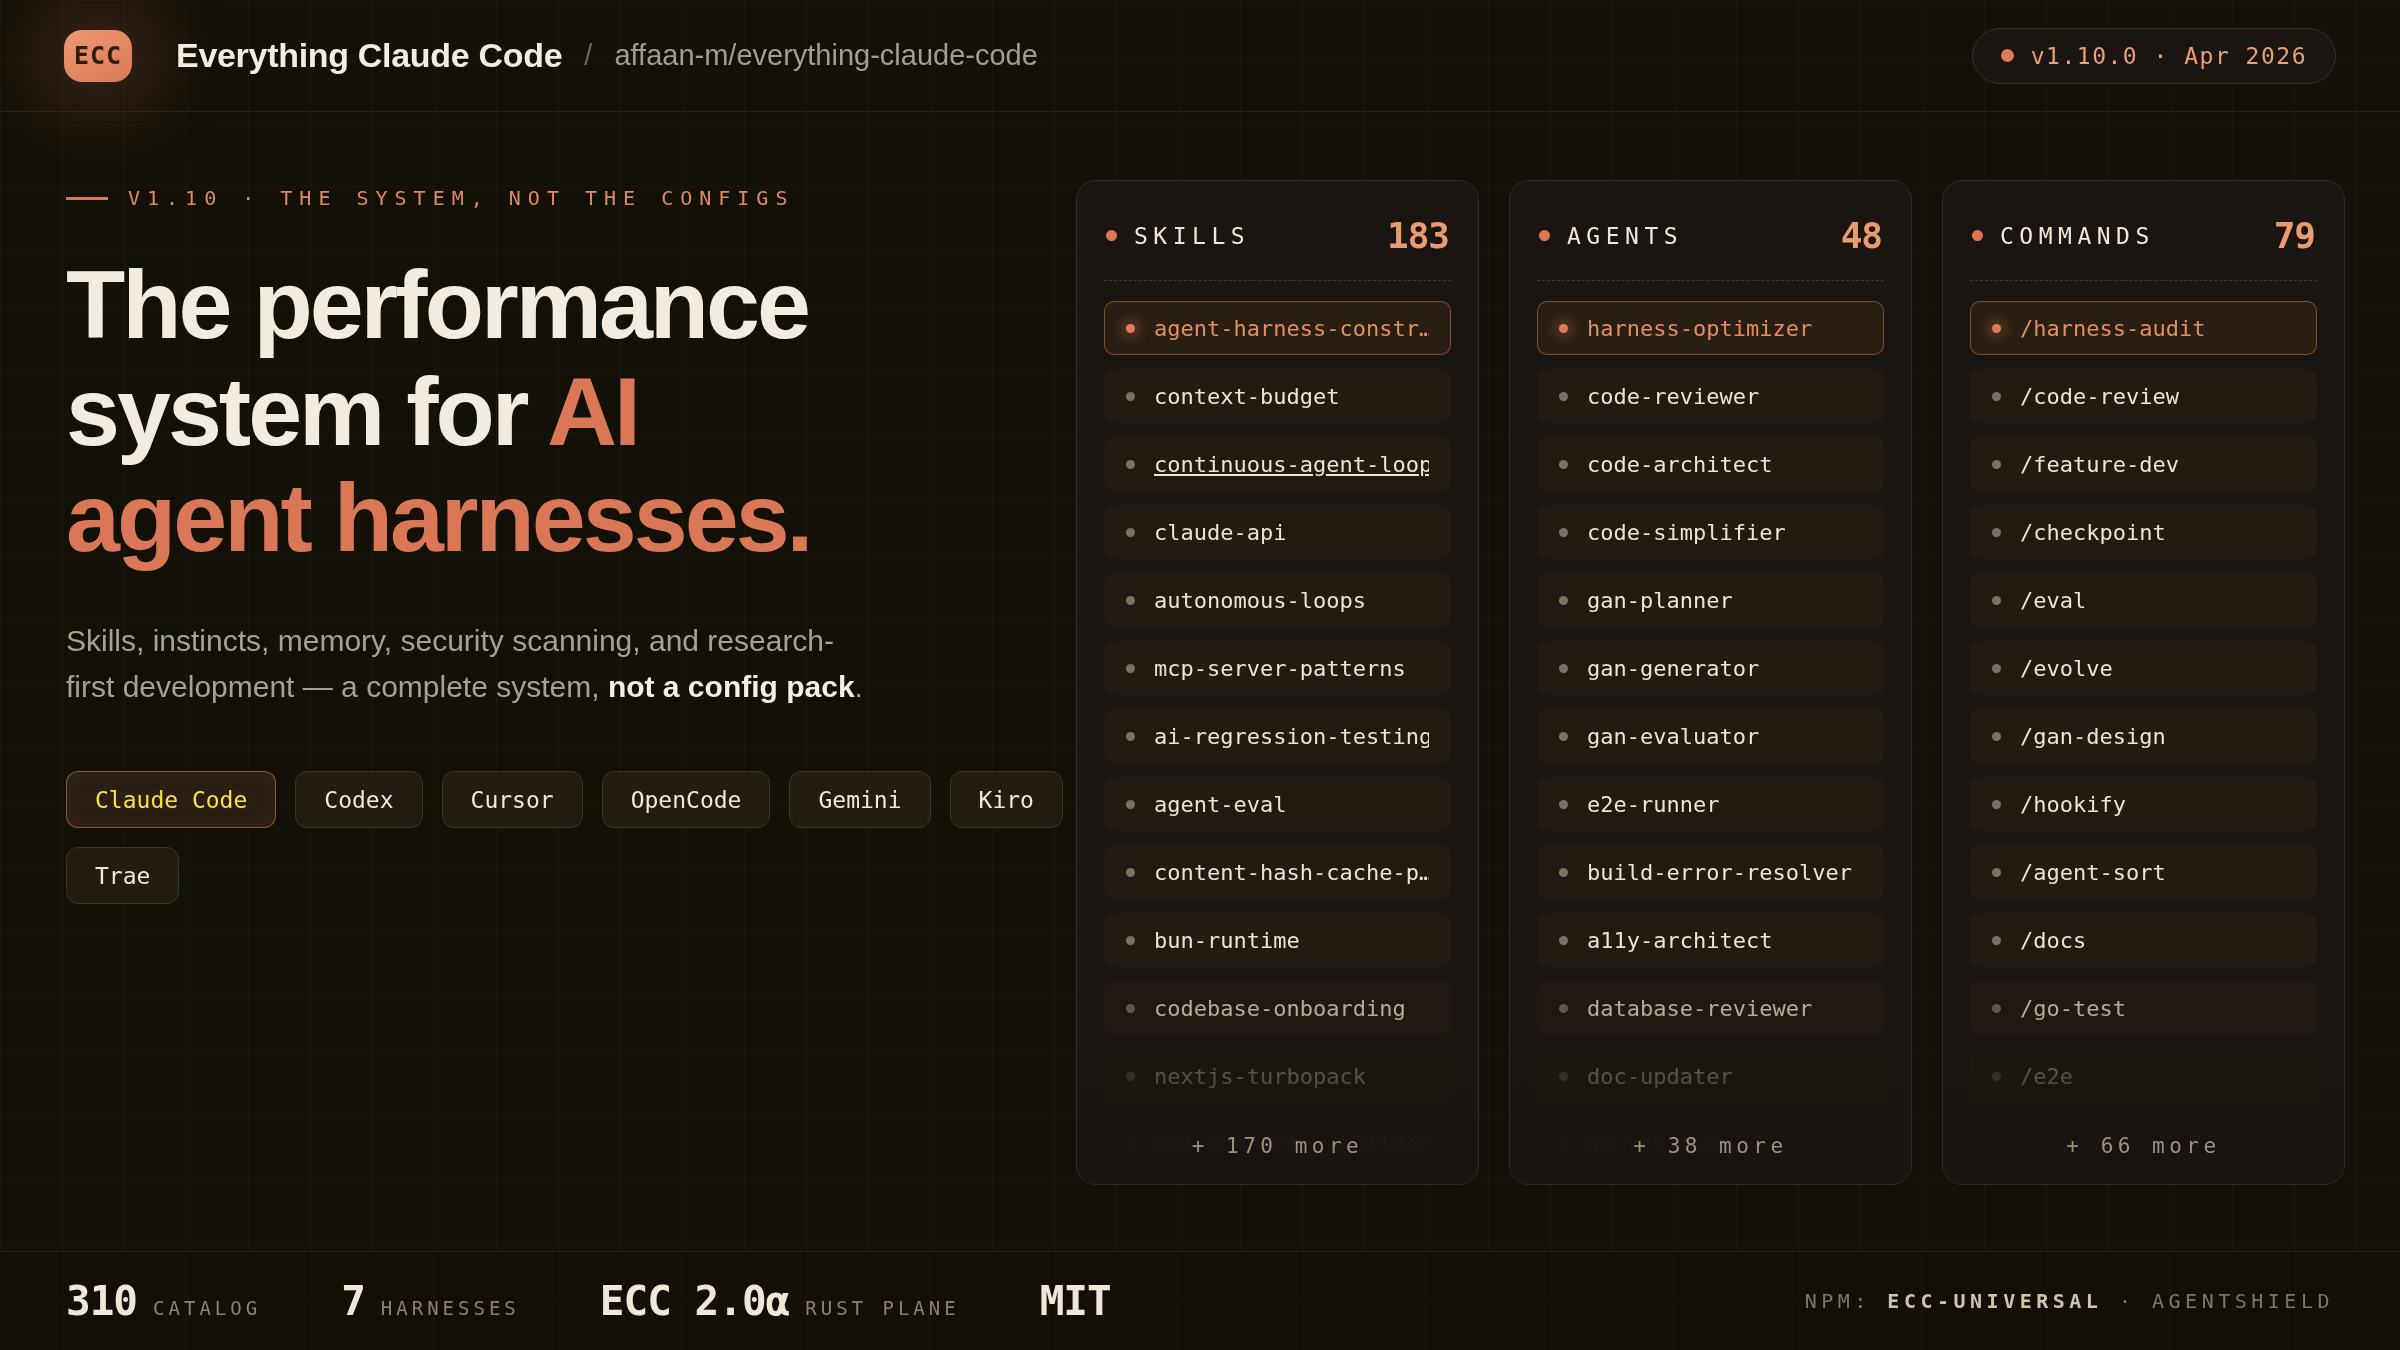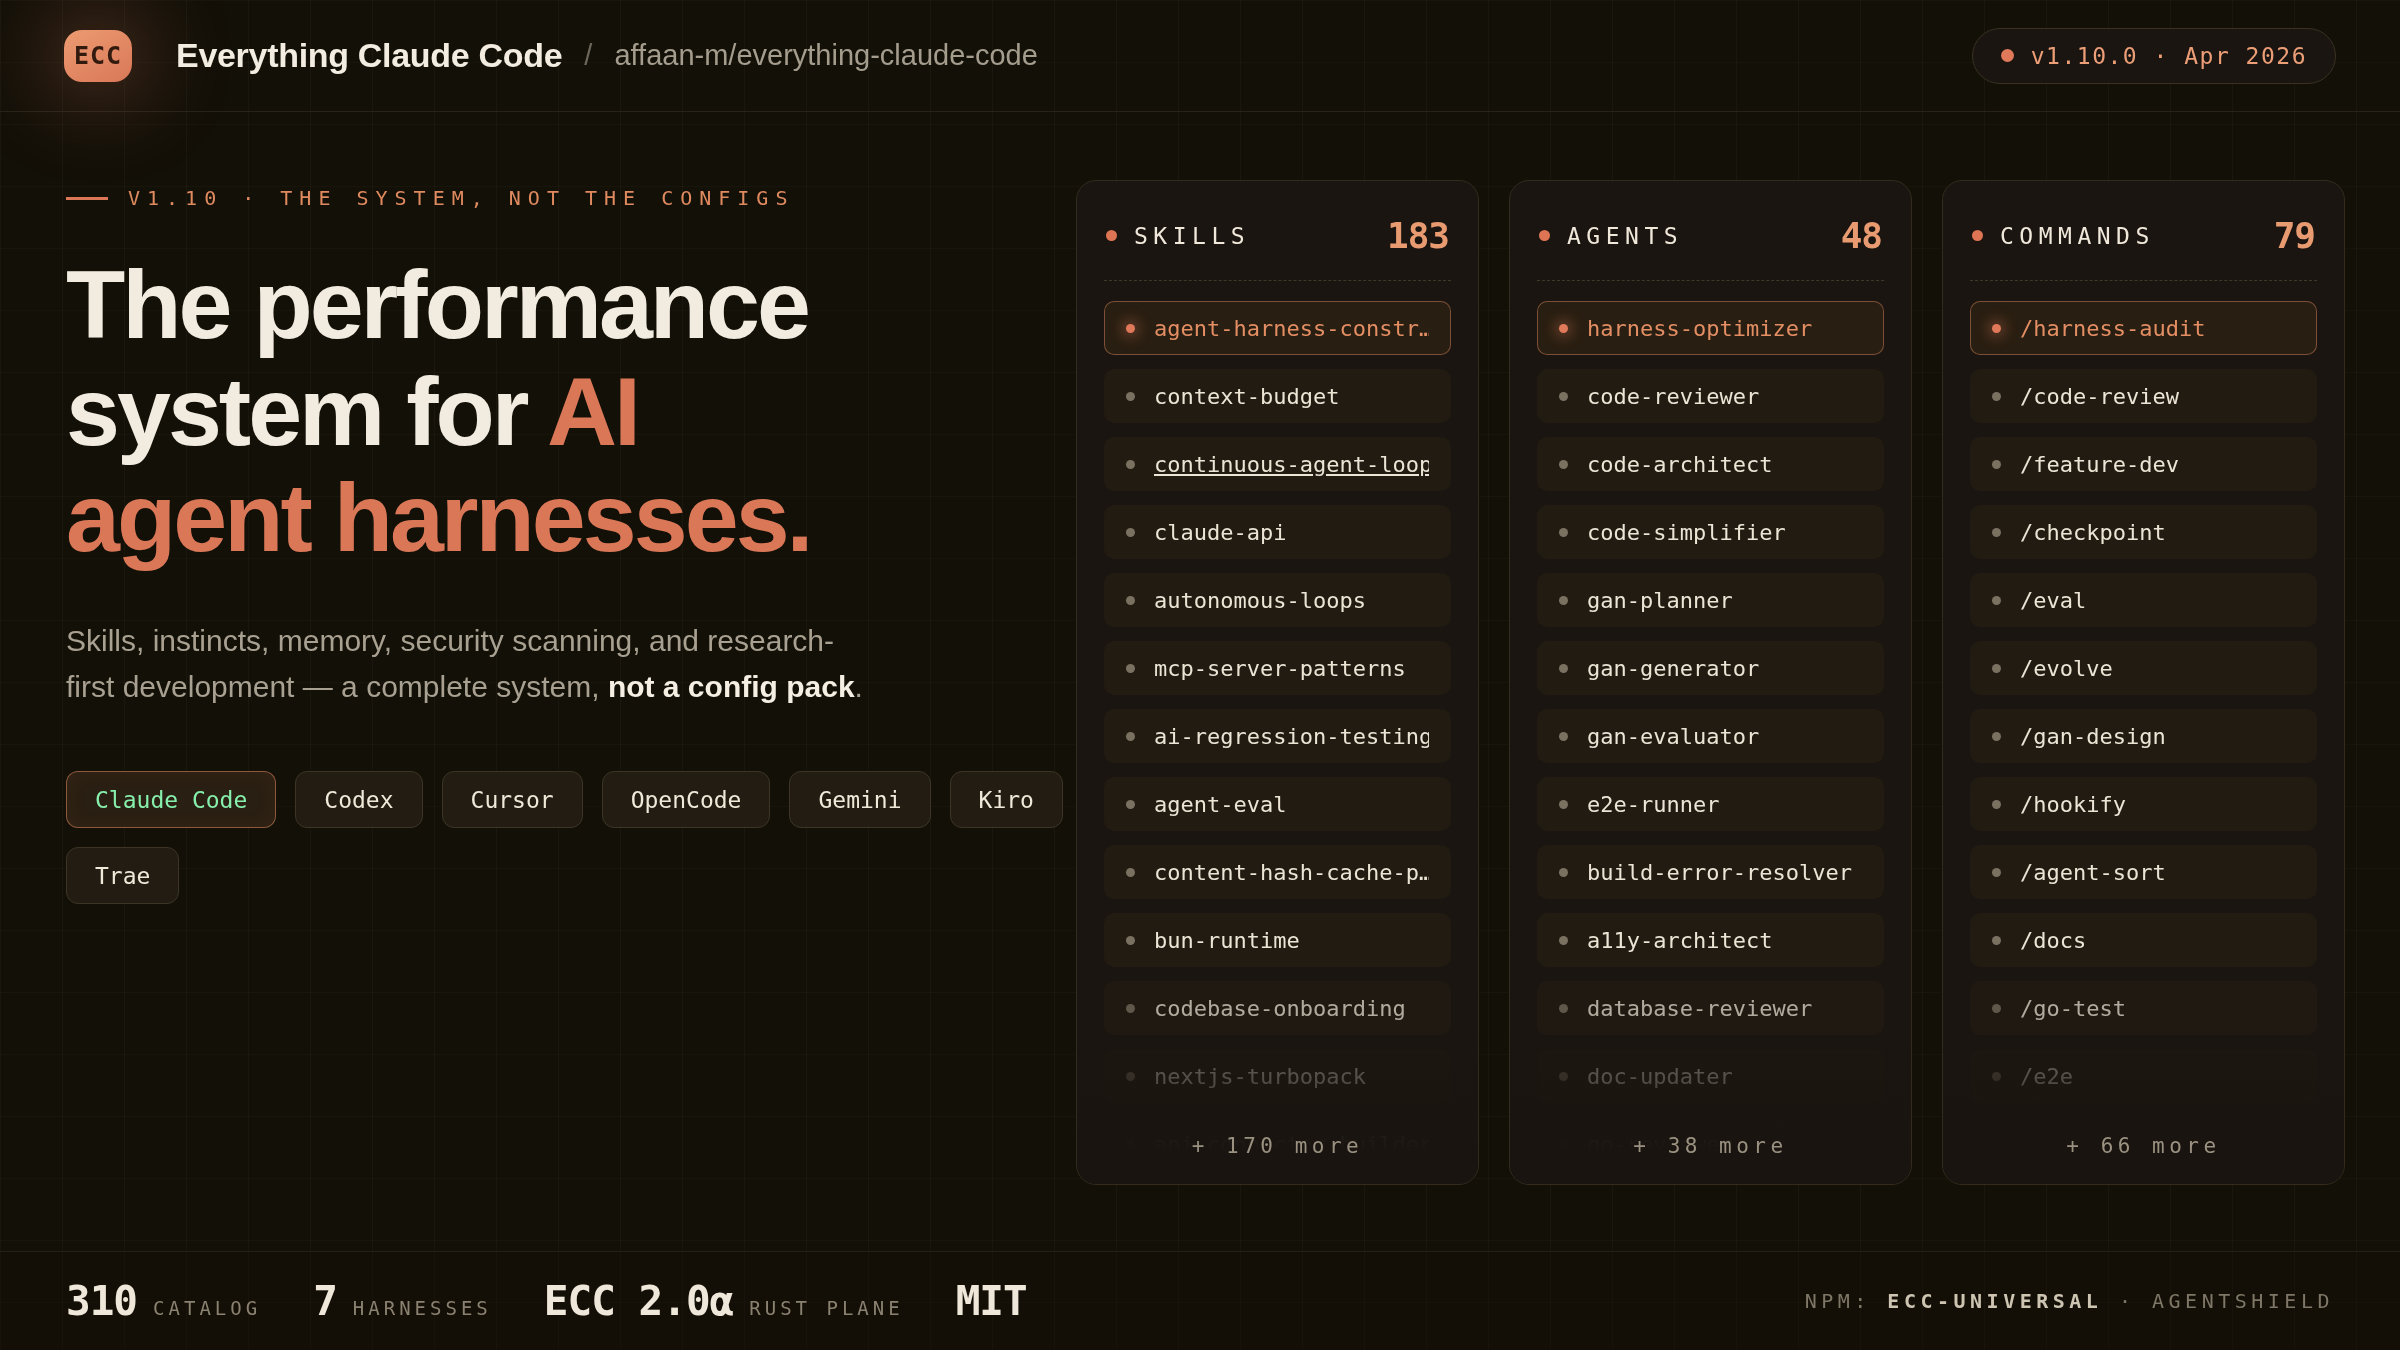--- a/index.html
+++ b/index.html
@@ -64,21 +64,21 @@
   .subtitle strong { color:#f4eee3; font-weight:700; }
 
   .runs-label { font-size:19px; letter-spacing:5.5px; color:#8f8776; }
   .chips { display:flex; flex-wrap:wrap; gap:19px; margin-top:26px; max-width:1010px; }
   .chip {
     height:57px; padding:0 28px; display:flex; align-items:center;
     border-radius:12px; border:1px solid #3c3526; background:#221c12;
     font-size:23px; color:#f0e8d9; cursor:pointer; white-space:nowrap;
   }
   .chip.active {
-    color:#86efac; border-color:rgba(224,136,95,.55); background:#291f12;
+    color:#fde047; border-color:rgba(224,136,95,.55); background:#291f12;
     box-shadow:inset 0 0 20px rgba(217,119,87,.07);
   }
 
   
   .card {
     width:403px; height:1005px; border:1px solid #332b1d; border-radius:20px;
     background:#1a1510; position:relative; overflow:hidden;
     padding:28px 27px 0;
   }
   .card::after {
@@ -339,21 +339,21 @@
             <div class="item-dot"></div>
             <div style="overflow: hidden;">/e2e</div>
           </div>
         </div>
         <div class="more-label">+ 66 more</div>
       </div>
     </section>
 </main>
 
 <footer class="footer">
-  <div id="footer-stats" style="display:flex;align-items:center;gap:52px;">
+  <div id="footer-stats" style="display:flex;align-items:center;gap:80px;">
       <div class="stat">
         <div class="stat-value">310</div>
         <div class="stat-label">CATALOG</div>
       </div>
       <div class="stat">
         <div class="stat-value">7</div>
         <div class="stat-label">HARNESSES</div>
       </div>
       <div class="stat">
         <div class="stat-value">ECC 2.0α</div>

